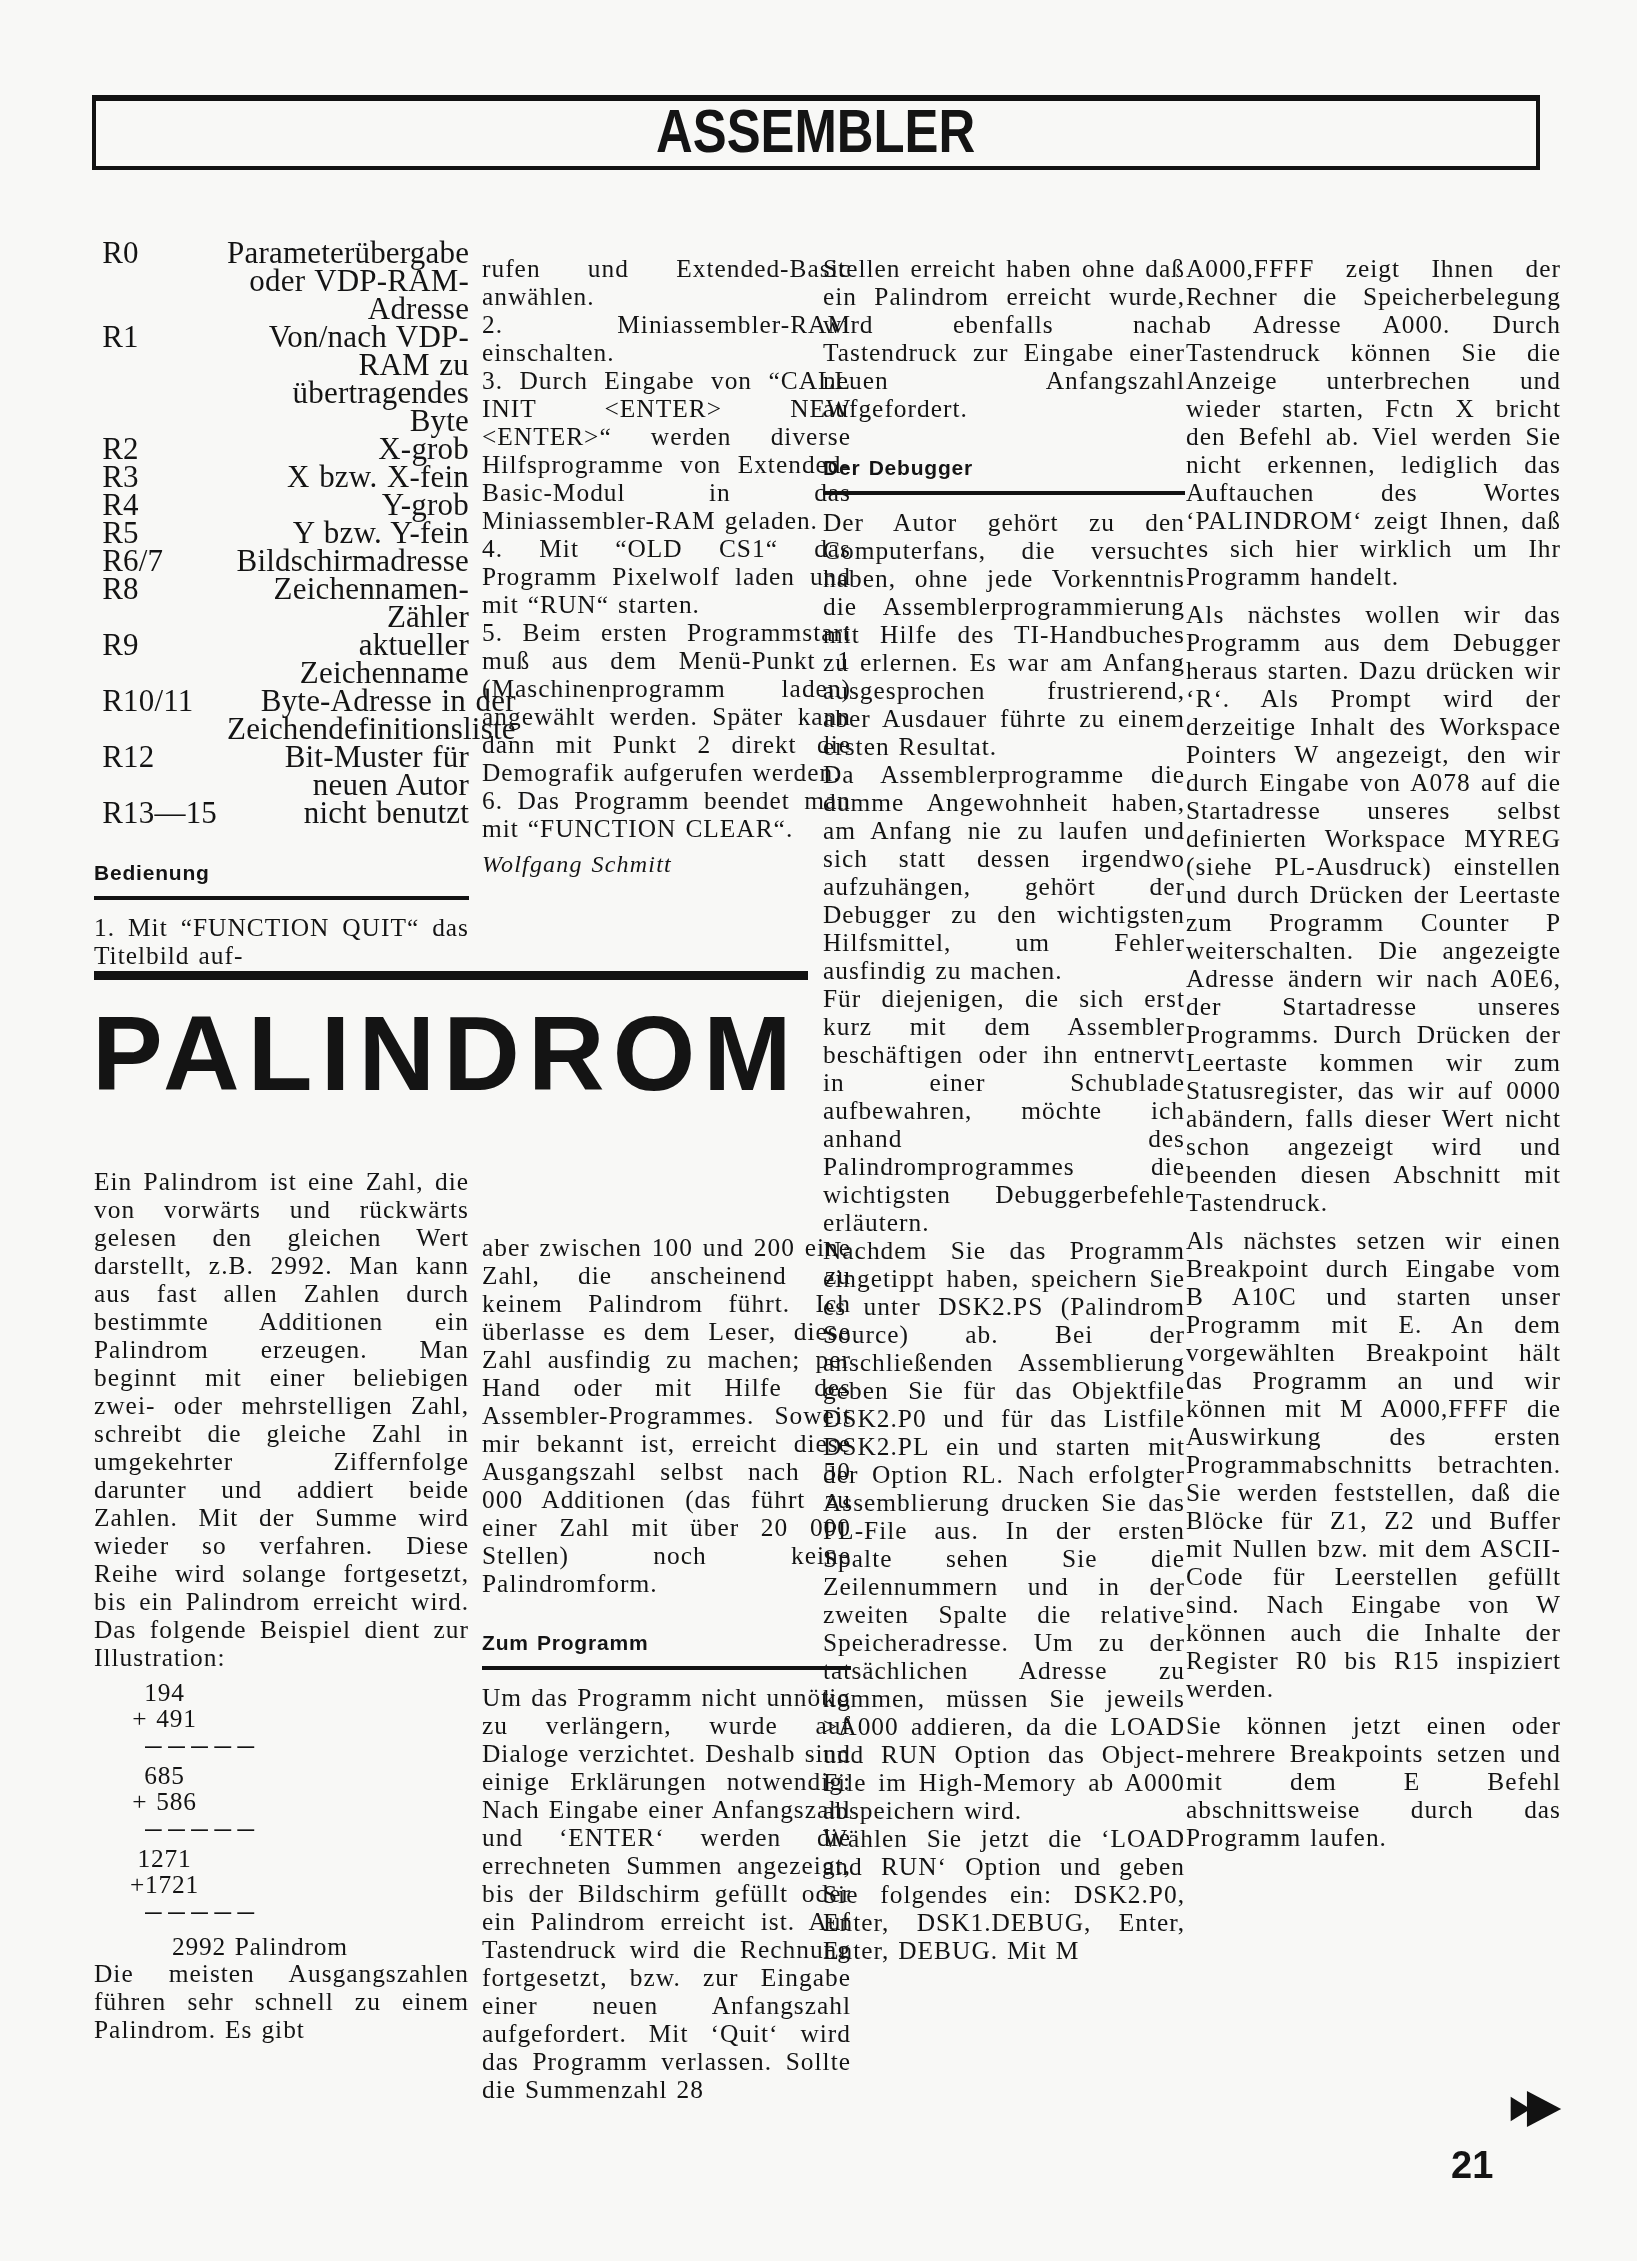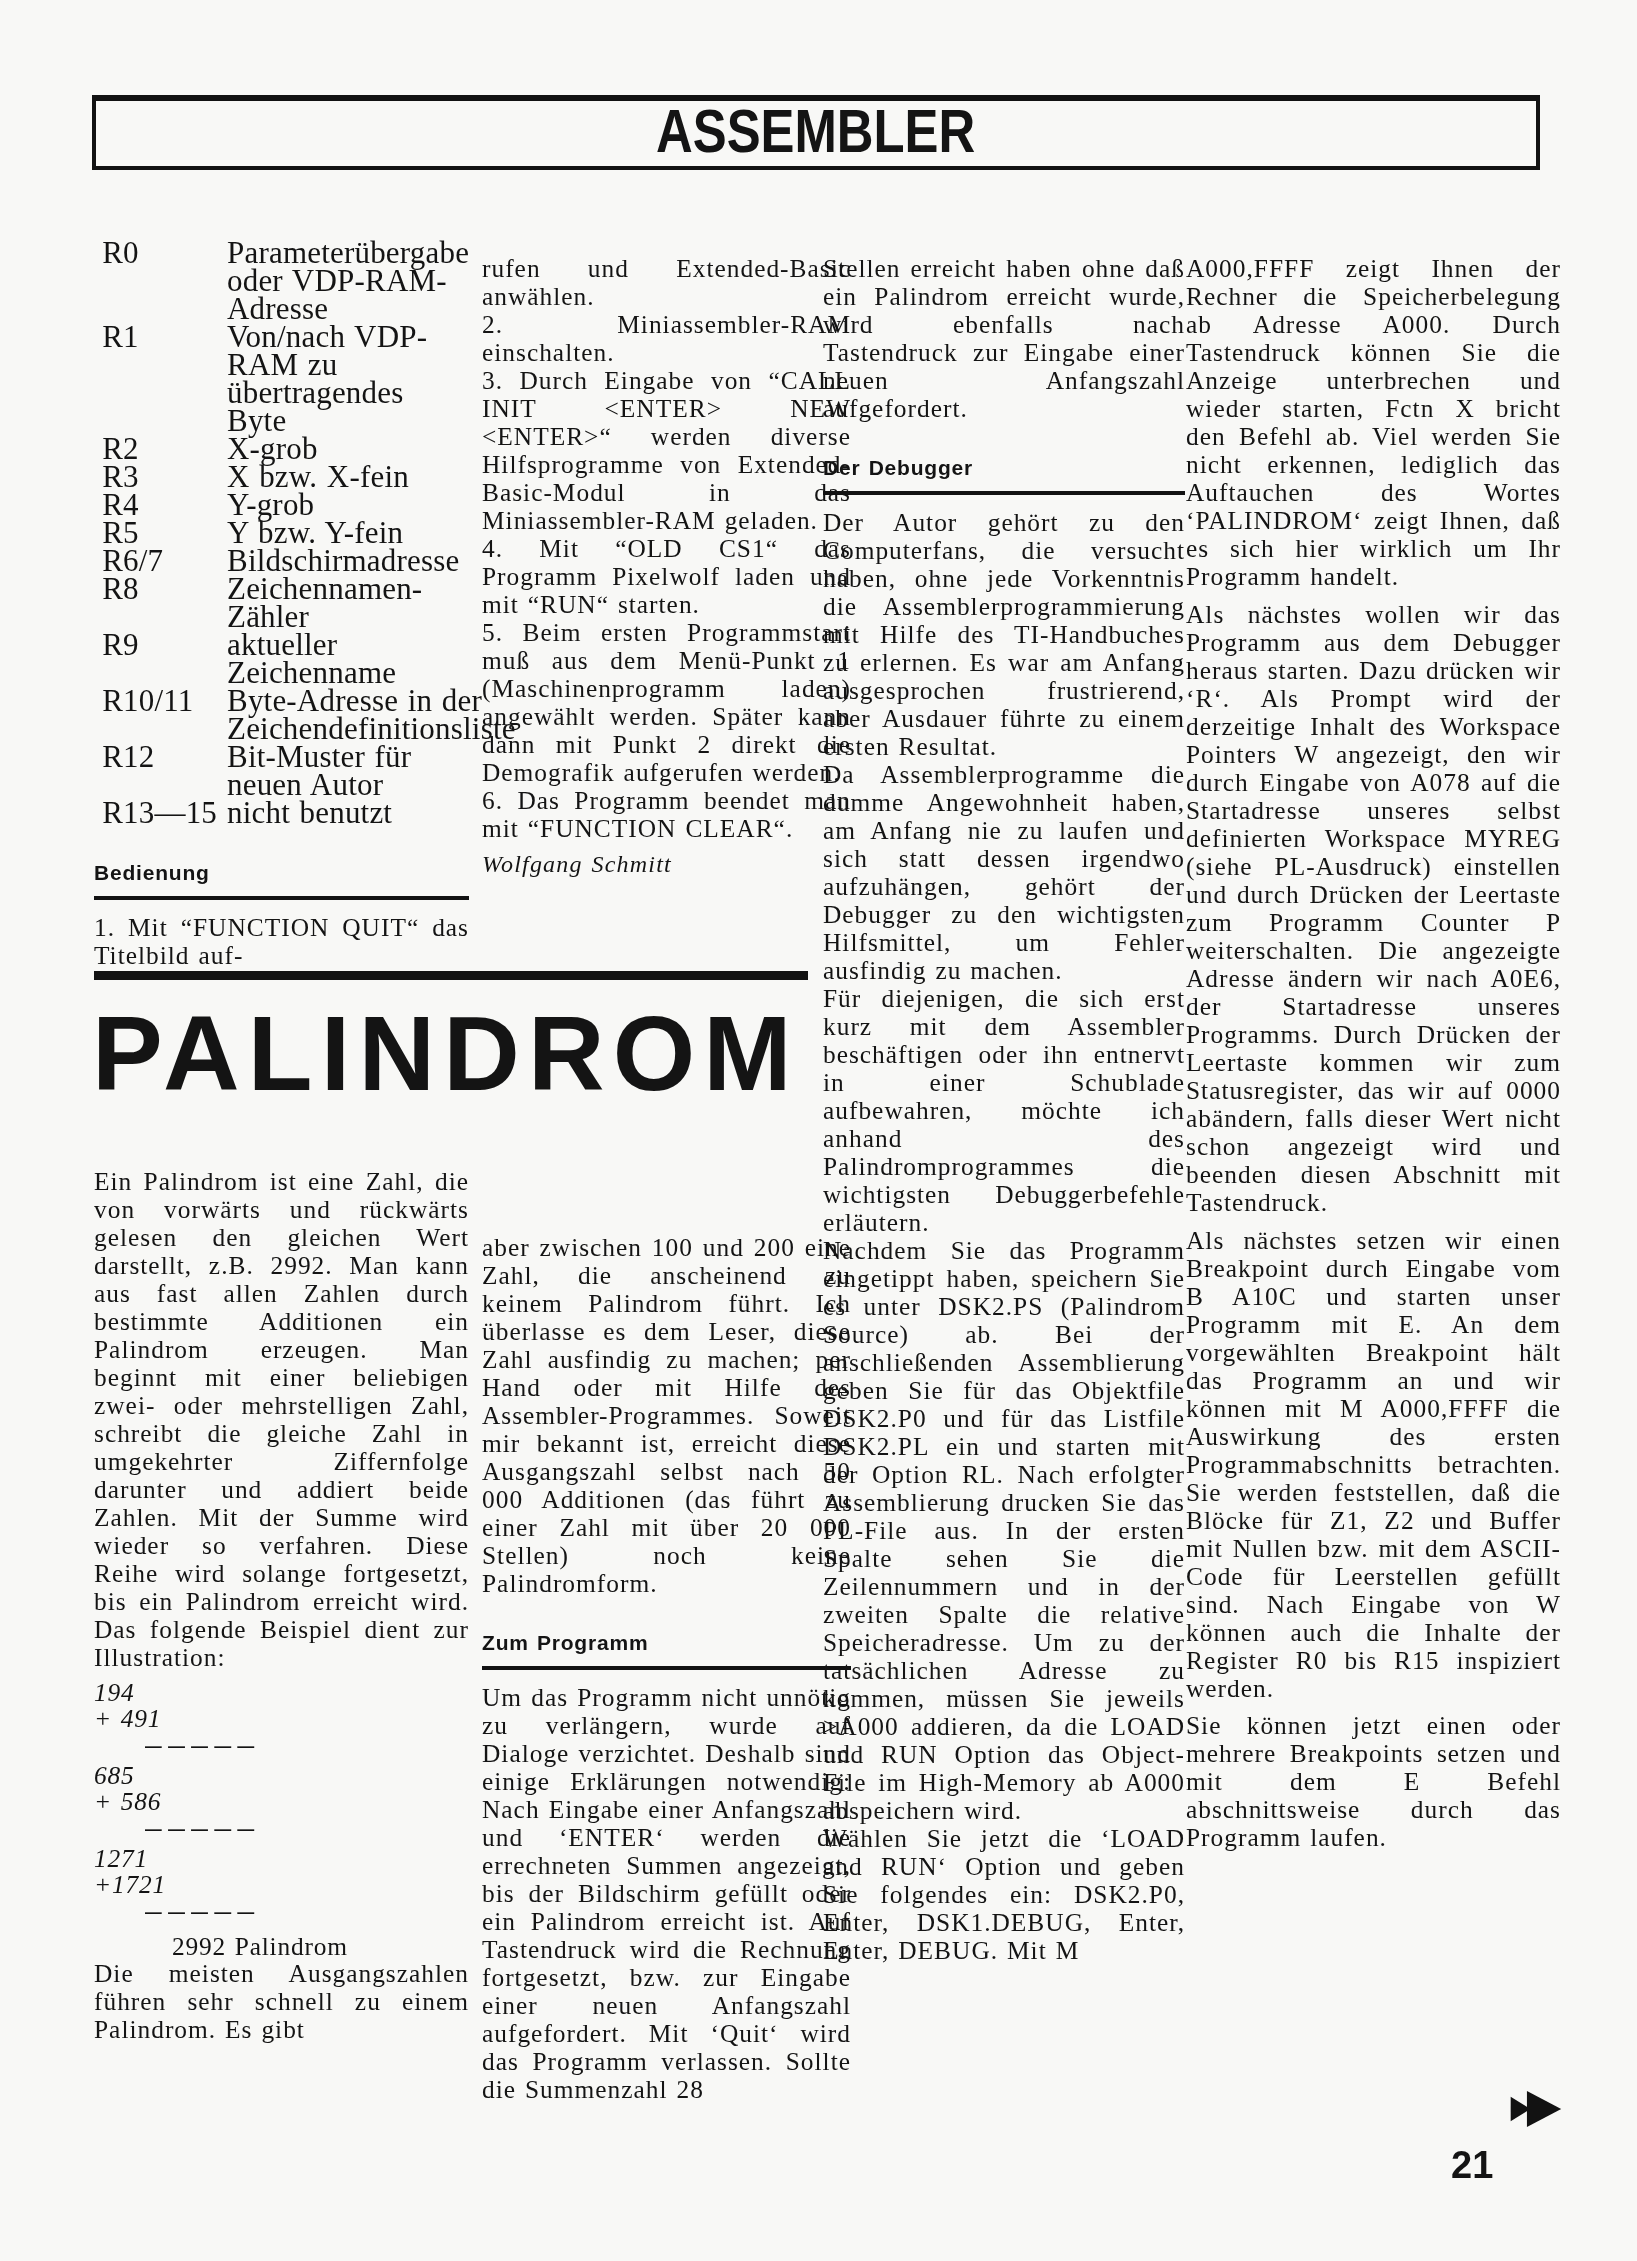--- a/index.html
+++ b/index.html
@@ -36,21 +36,21 @@
   .col{position:absolute;}
   #col1-top{left:94px;top:239px;width:375px;}
   #col2-top{left:482px;top:254px;width:369px;}
   #col3{left:823px;top:254px;width:362px;}
   #col4{left:1186px;top:254px;width:375px;}
   #col1-bot{left:94px;top:1167px;width:375px;}
   #col2-bot{left:482px;top:1233px;width:369px;}
   
   .reg-row{display:flex;font-size:31px;line-height:28px;letter-spacing:0.2px;}
   .reg-name{flex:none;width:133px;padding-left:8.2px;box-sizing:border-box;}
-  .reg-desc{flex:1;text-align:left;}
+  .reg-desc{flex:1;text-align:right;}
   
   .h{
     font-family:"Liberation Sans", sans-serif;
     font-weight:bold;font-size:21px;line-height:33px;letter-spacing:0.8px;
     margin-top:29px;
   }
   .h-rule{height:4.1px;background:#121212;margin:6.6px 0 13px 0;}
   .author{
     font-style:italic;text-align:left;padding-right:9.8px;
     font-size:24px;letter-spacing:1.2px;margin-top:8.2px;
@@ -58,21 +58,21 @@
   
   .divider{position:absolute;left:94px;top:971px;width:714px;height:9px;background:#121212;}
   .big-title{
     position:absolute;left:92px;top:996px;width:790px;height:123px;
     font-family:"Liberation Sans", sans-serif;
     font-weight:bold;font-size:106px;line-height:115px;letter-spacing:8.2px;
     white-space:nowrap;
   }
   
   .math{margin-top:8.2px;font-size:25.4px;line-height:26px;letter-spacing:0.8px;}
-  .math .num{width:141px;text-align:left;white-space:nowrap;font-style:italic;}
+  .math .num{width:141px;text-align:center;white-space:nowrap;}
   .math .dash{
     margin:3.3px 0 6.6px 51px;width:115px;
     font-size:33px;line-height:21px;letter-spacing:-1.6px;
     white-space:nowrap;overflow:hidden;
   }
   .math .result{margin:11.5px 0 0 78px;white-space:nowrap;}
   .after-math{margin-top:13px;}
   
   .pageno{
     position:absolute;left:1451px;top:2144px;

